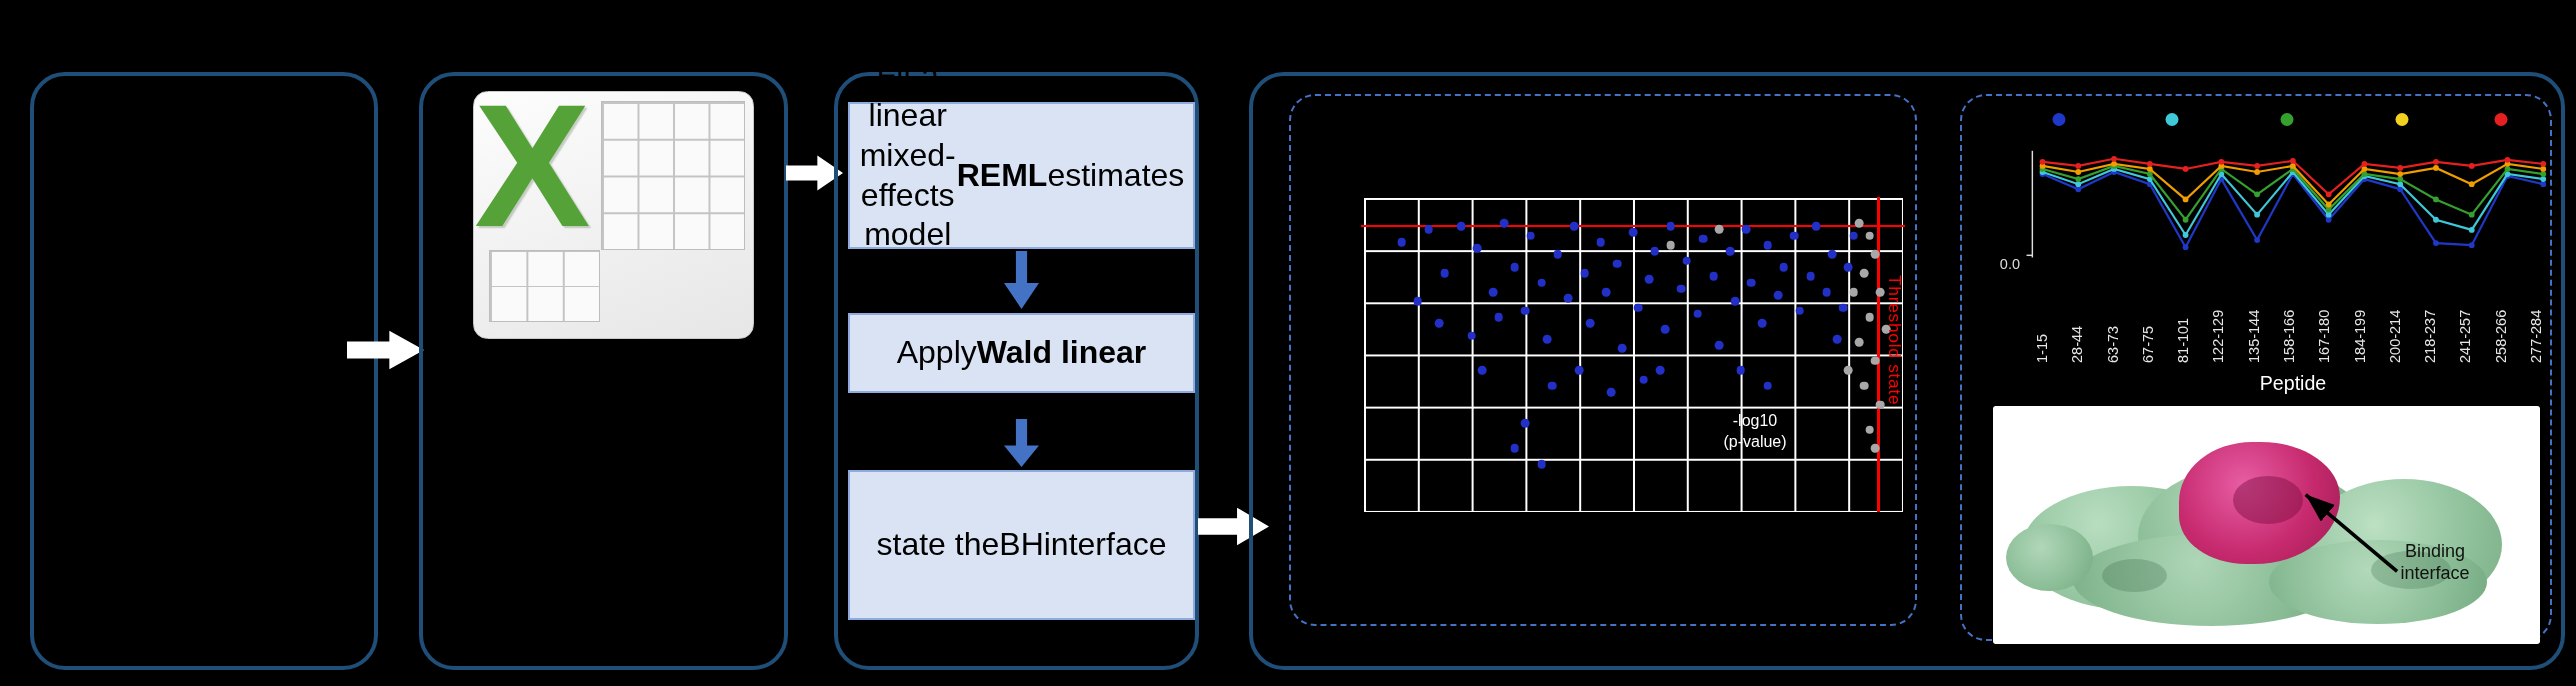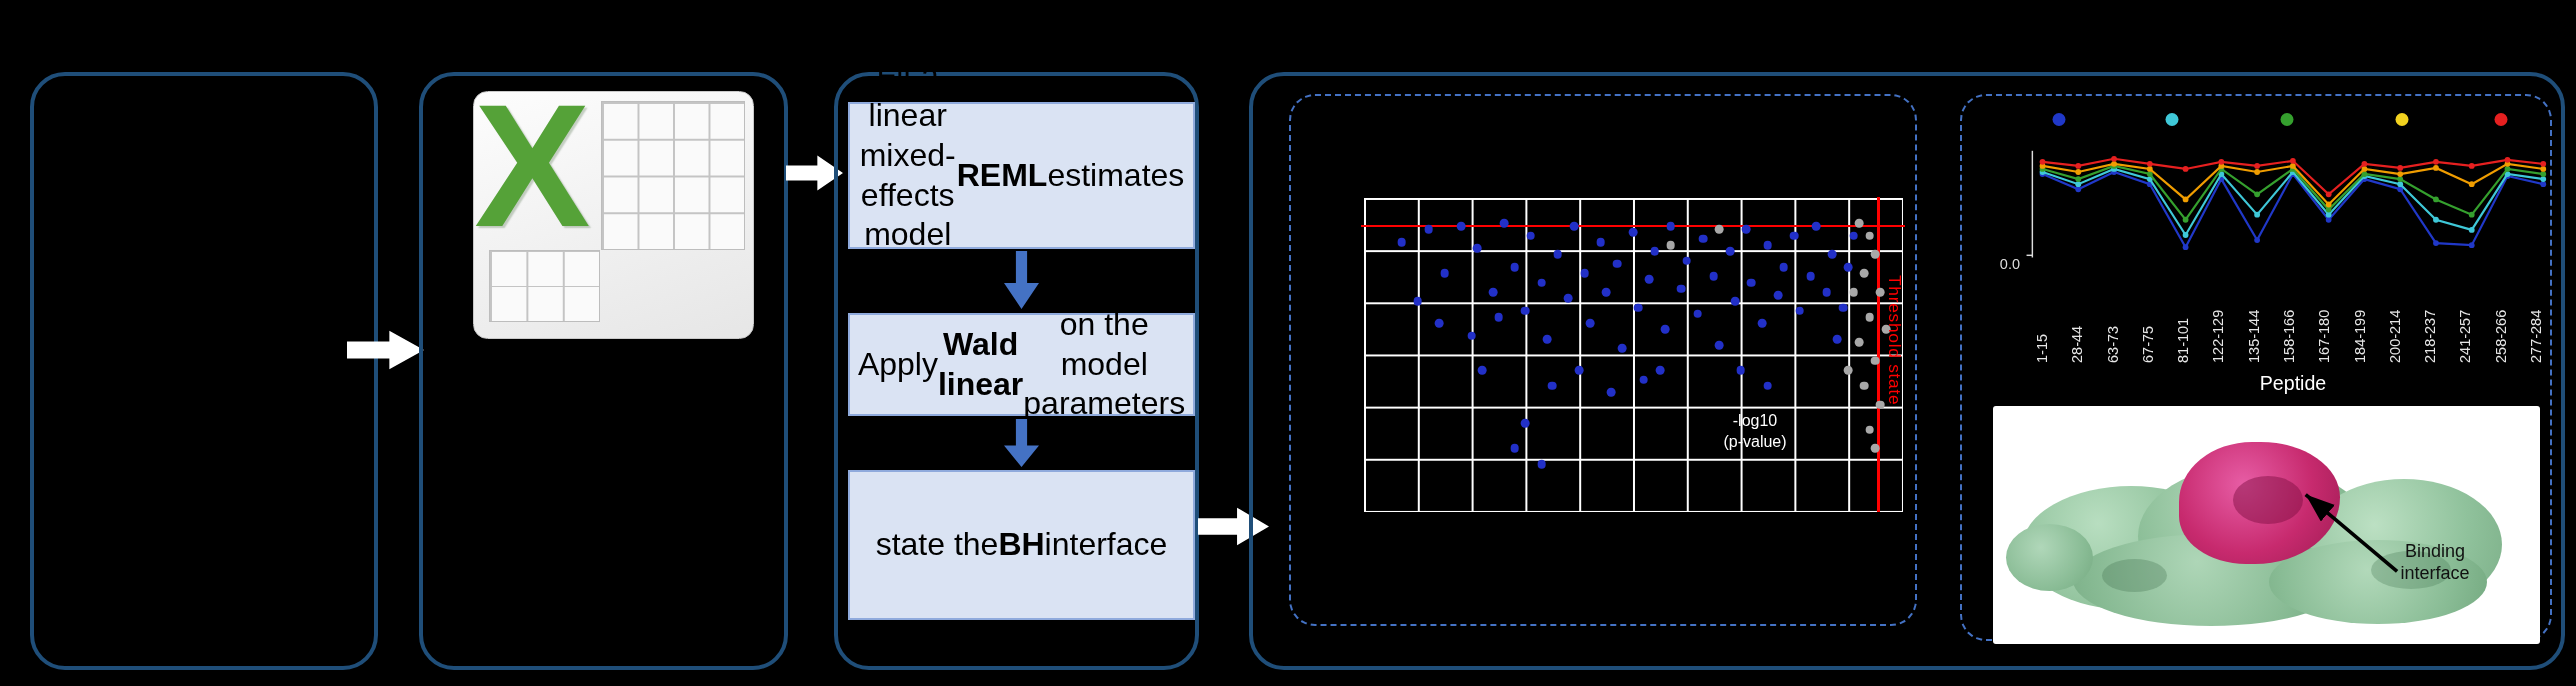--- a/index.html
+++ b/index.html
@@ -113,30 +113,29 @@
   <div class="arrow-right" style="left:786px;top:154px;width:57px;height:38px;"></div>
 
   <div class="panel" style="left:834px;top:72px;width:365px;height:598px;"></div>
 
   <div class="step-box" style="top:102px;height:147px;">
       <span>Fit a linear mixed-effects model with </span>
       <span style="font-weight: 700;">REML</span>
       <span> estimates</span>
     </div>
   <div class="arrow-down" style="left:1004px;top:251px;width:35px;height:58px;"></div>
-  <div class="step-box" style="top:313px;height:103px;">
+  <div class="step-box" style="top:313px;height:80px;">
       <span>Apply </span>
       <span style="font-weight: 700;">Wald linear</span>
-      <span> on the model parameters</span>
     </div>
   <div class="arrow-down" style="left:1004px;top:419px;width:35px;height:48px;"></div>
   <div class="step-box" style="top:470px;height:150px;">
       <br>
       <span>state the </span>
-      <span style="font-weight: 700;">BH</span>
+      <span style="font-weight: 400;">BH</span>
       <span> interface</span>
     </div>
 
   <div class="arrow-right" style="left:1198px;top:506px;width:71px;height:41px;"></div>
 
   <div class="panel" style="left:1249px;top:72px;width:1316px;height:598px;"></div>
 
   <div class="dashed-panel" style="left:1289px;top:94px;width:628px;height:532px;"></div>
 
 

